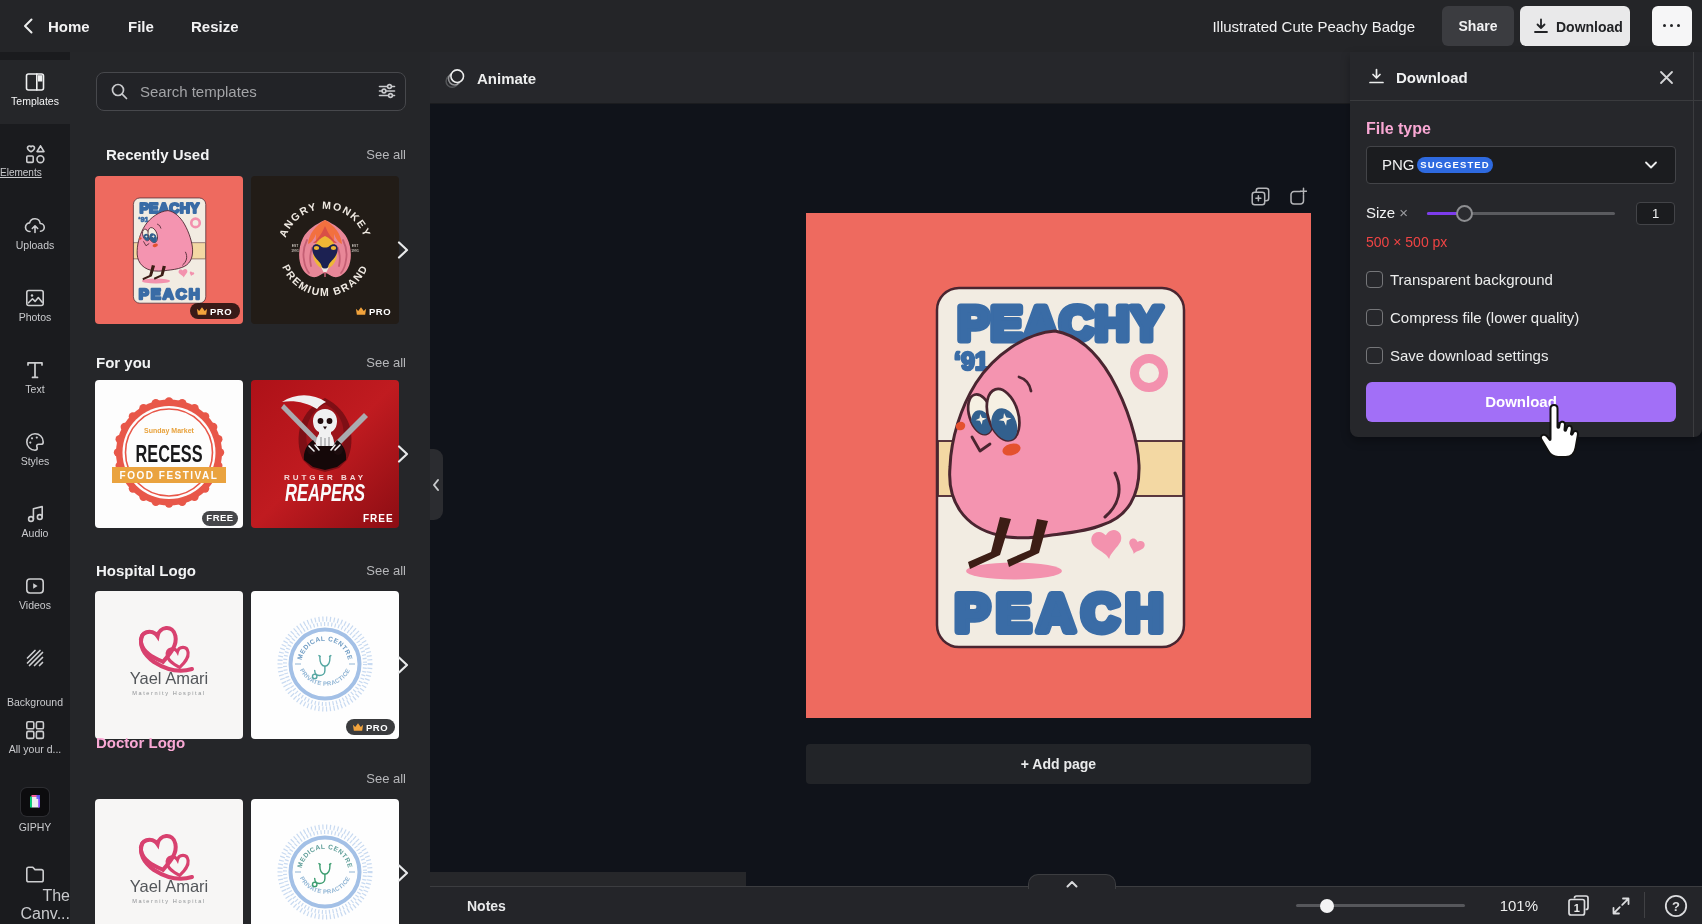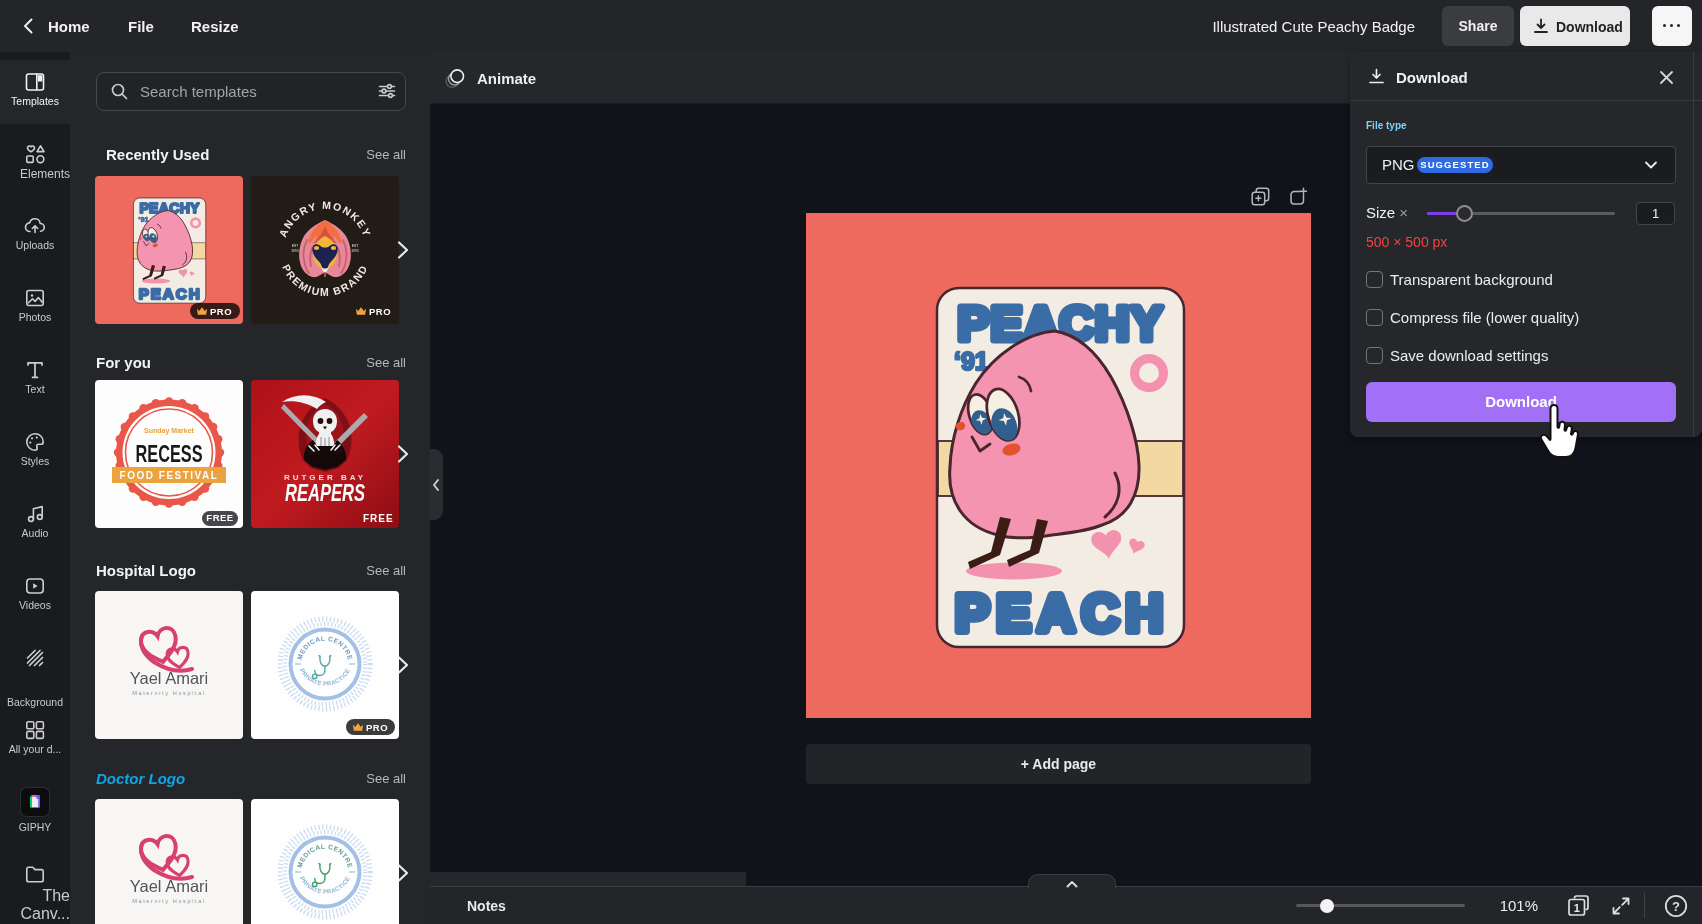--- a/index.html
+++ b/index.html
@@ -90,21 +90,21 @@
   <rect x="15" y="5.2" width="4.3" height="6.3" fill="#f0f1f2" stroke="none"></rect>
 </svg>
 <div class="abs" style="left:0; top:95px; width:70px; text-align:center; color:#f5f5f6; font-size:10.5px;">Templates</div>
 
 <svg class="abs" style="left:23px; top:142px;" width="24" height="24" viewBox="0 0 24 24">
   <path d="M6.2 8.6 c-1.6-1.1-2.3-2.9-1.2-4 c0.9-0.9 2.3-0.6 3 0.2 c0.7-0.8 2.1-1.1 3-0.2 c1.1 1.1 0.4 2.9-1.2 4 c-0.7 0.5-1.4 0.9-1.8 1.1 c-0.4-0.2-1.1-0.6-1.8-1.1 Z" class="ico"></path>
   <path d="M17.5 3.8 L21 9.6 H14 Z" class="ico"></path>
   <rect x="3.8" y="14" width="6.4" height="6.4" rx="1" class="ico"></rect>
   <circle cx="17.4" cy="17.2" r="3.4" class="ico"></circle>
 </svg>
-<div class="abs" style="left:0; top:167px; width:70px; text-align:right; color:#c9cacd; font-size:12px;">Elements</div>
+<div class="abs" style="left:0; top:167px; width:70px; text-align:left; color:#c9cacd; font-size:10px;text-decoration:underline;">Elements</div>
 
 <svg class="abs" style="left:23px; top:214px;" width="24" height="24" viewBox="0 0 24 24">
   <path d="M7 17.5 a4.3 4.3 0 0 1 -0.4 -8.6 a5.4 5.4 0 0 1 10.6 0.6 a3.9 3.9 0 0 1 0.3 7.8" class="ico"></path>
   <path d="M12 18.5 v-6.5 M9.3 14.5 L12 11.8 l2.7 2.7" class="ico"></path>
 </svg>
 <div class="abs" style="left:0; top:239px; width:70px; text-align:center; color:#c9cacd; font-size:10.5px;">Uploads</div>
 
 <svg class="abs" style="left:23px; top:286px;" width="24" height="24" viewBox="0 0 24 24">
   <rect x="3.8" y="4.5" width="16.4" height="15" rx="2" class="ico"></rect>
   <circle cx="9" cy="9.5" r="1.2" fill="#cdced0" stroke="none"></circle>
@@ -248,21 +248,21 @@
   </div>
   <div class="abs" style="left:275.5px; top:667px; width:49px; height:16px; background:rgba(47,48,51,0.95); border-radius:8px;"></div>
   <svg class="abs" style="left:282px; top:669.5px;" width="12" height="11" viewBox="0 0 13 11">
       <path d="M1 2.5 L3.5 5 L6.5 1 L9.5 5 L12 2.5 L11 9 H2 Z" fill="#f2a33c"></path>
     </svg>
   <div class="abs" style="left:296px; top:670px; color:#fff; font-size:9.5px; font-weight:700; letter-spacing:0.5px;">PRO</div>
   <svg class="abs" style="left:325px; top:603px;" width="16" height="20" viewBox="0 0 16 20">
       <path d="M4 2.5 L12 10 L4 17.5" fill="none" stroke="#e8e9ea" stroke-width="2.2" stroke-linecap="round" stroke-linejoin="round"></path>
     </svg>
 
-  <div class="abs" style="left:26px; top:718px; color:#0ea5e9; font-size:15px; font-weight:700;font-style:italic;">Doctor Logo</div>
+  <div class="abs" style="left:26px; top:682px; color:#f9a8d4; font-size:15px; font-weight:700;">Doctor Logo</div>
   <div class="abs" style="right:24px; top:719px; color:#b6b7ba; font-size:13px;">See all</div>
   <div class="abs" style="left:25px; top:747px; width:148px; height:148px; border-radius:4px; overflow:hidden;">
     <svg width="148" height="148" viewBox="0 0 148 148">
         <use href="#yaelart"></use>
       </svg>
   </div>
   <div class="abs" style="left:181px; top:747px; width:148px; height:148px; border-radius:4px; overflow:hidden;">
     <svg width="148" height="148" viewBox="0 0 148 148">
         <use href="#medart2"></use>
       </svg>
@@ -469,21 +469,21 @@
   <div class="abs" style="left:0; top:48px; width:352px; height:1px; background:#3a3b3e;"></div>
   <div class="abs" style="left:343px; top:0; width:1px; height:385px; background:#3b3c3f;"></div>
   <svg class="abs" style="left:18px; top:16px;" width="17" height="17" viewBox="0 0 17 17">
       <path d="M8.5 1.5 v8.5 M5 6.5 L8.5 10 L12 6.5 M2 14.5 h13" fill="none" stroke="#eceded" stroke-width="1.7" stroke-linecap="round" stroke-linejoin="round"></path>
     </svg>
   <div class="abs" style="left:46px; top:17px; color:#f0f1f2; font-size:15px; font-weight:600;">Download</div>
   <svg class="abs" style="left:309px; top:18px;" width="15" height="15" viewBox="0 0 15 15">
       <path d="M2 2 L13 13 M13 2 L2 13" stroke="#d4d5d7" stroke-width="1.8" stroke-linecap="round"></path>
     </svg>
 
-  <div class="abs" style="left:16px; top:68px; color:#7dd3fc; font-size:10px; font-weight:600;">File type</div>
+  <div class="abs" style="left:16px; top:68px; color:#f9a8d4; font-size:16px; font-weight:600;">File type</div>
   <div class="abs" style="left:16px; top:94px; width:310px; height:38px; background:#1b1c1f; border:1px solid #434448; border-radius:4px;"></div>
   <div class="abs" style="left:32px; top:104px; color:#f0f1f2; font-size:15px;">PNG</div>
   <div class="abs" style="left:67px; top:105px; width:76px; height:16px; background:#2e6ae0; border-radius:8px; color:#fff; font-size:9.5px; font-weight:700; letter-spacing:1.1px; text-align:center; line-height:16px;">SUGGESTED</div>
   <svg class="abs" style="left:294px; top:107px;" width="14" height="12" viewBox="0 0 14 12">
       <path d="M2 3.5 L7 8.5 L12 3.5" fill="none" stroke="#eceded" stroke-width="1.8" stroke-linecap="round" stroke-linejoin="round"></path>
     </svg>
 
   <div class="abs" style="left:16px; top:152px; color:#f0f1f2; font-size:15px;">Size <span style="color:#9b9ca0;">×</span></div>
   <div class="abs" style="left:77px; top:159.5px; width:188px; height:3px; background:#5a5b5f; border-radius:2px;"></div>
   <div class="abs" style="left:77px; top:159.5px; width:38px; height:3px; background:#7d3ced; border-radius:2px;"></div>

